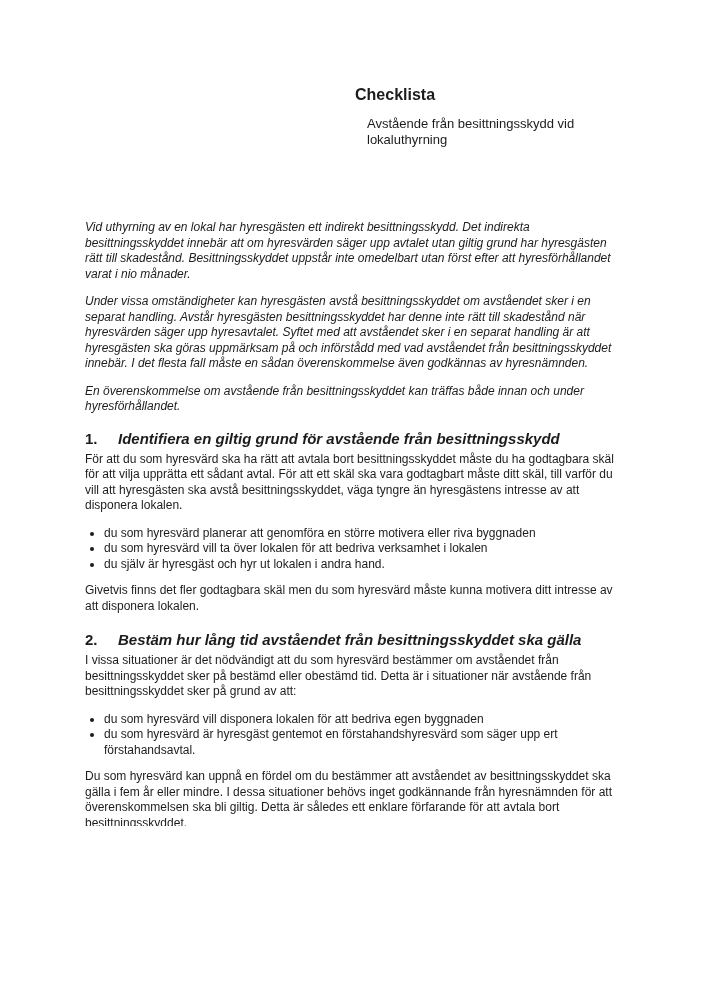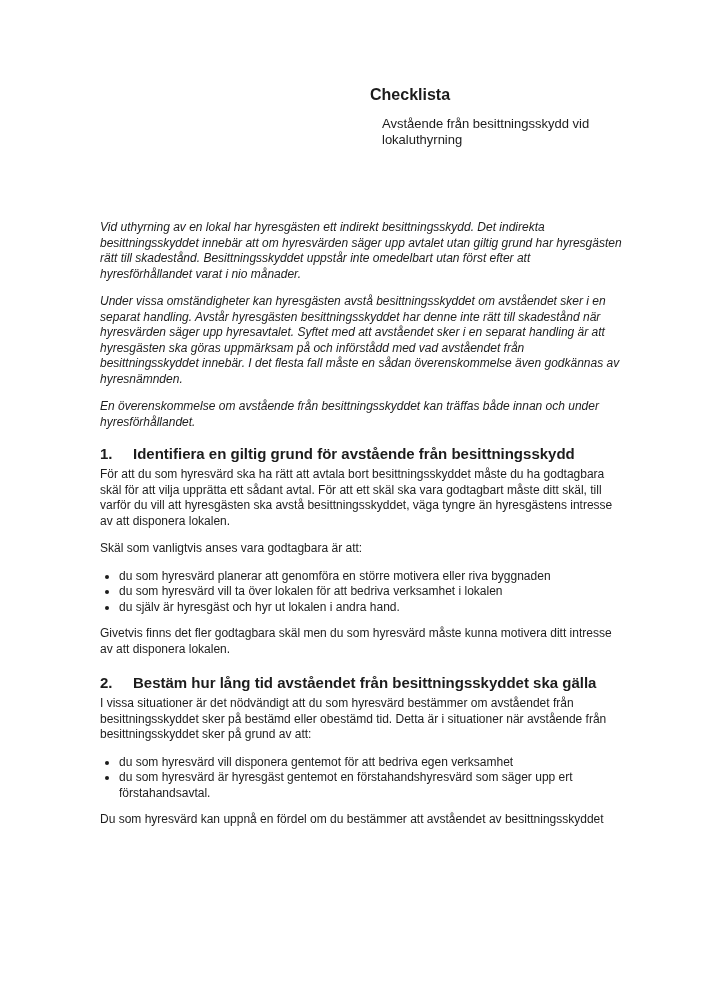--- a/index.html
+++ b/index.html
@@ -13,21 +13,20 @@
     width: 707px;
     height: 826px;
     margin: 0 auto;
     background: #ffffff;
     color: #1c1c1c;
     font-family: "Liberation Sans", "DejaVu Sans", sans-serif;
     font-size: 12px;
     line-height: 15.5px;
     overflow: hidden;
     box-sizing: border-box;
-    padding-left: 15px;
   }
   .content {
     padding: 0 85px;
   }
   
   .title-block {
     padding-top: 86px;
     margin-left: 270px;
     width: 245px;
   }
@@ -61,20 +60,21 @@
     line-height: 19px;
   }
   .sec-heading.second {
     margin-top: 16px;
   }
   .sec-num {
     flex: 0 0 33px;
   }
   .sec-title {
     flex: 1 1 auto;
+    font-style: italic;
   }
   
   ul.bullets {
     margin: 11px 0 11px 0;
     padding-left: 19px;
     list-style: disc outside;
   }
   ul.bullets li {
     margin: 0;
     padding-left: 0;
@@ -105,37 +105,36 @@
       <p class="para">Under vissa omständigheter kan hyresgästen avstå besittningsskyddet om avståendet sker i en separat handling. Avstår hyresgästen besittningsskyddet har denne inte rätt till skadestånd när hyresvärden säger upp hyresavtalet. Syftet med att avståendet sker i en separat handling är att hyresgästen ska göras uppmärksam på och införstådd med vad avståendet från besittningsskyddet innebär. I det flesta fall måste en sådan överenskommelse även godkännas av hyresnämnden.</p>
       <p class="para">En överenskommelse om avstående från besittningsskyddet kan träffas både innan och under hyresförhållandet.</p>
     </section>
 
     <section>
       <h2 class="sec-heading">
         <span class="sec-num">1.</span>
         <span class="sec-title">Identifiera en giltig grund för avstående från besittningsskydd</span>
       </h2>
       <p class="para">För att du som hyresvärd ska ha rätt att avtala bort besittningsskyddet måste du ha godtagbara skäl för att vilja upprätta ett sådant avtal. För att ett skäl ska vara godtagbart måste ditt skäl, till varför du vill att hyresgästen ska avstå besittningsskyddet, väga tyngre än hyresgästens intresse av att disponera lokalen.</p>
-      <p class="para">Skäl som vanligtvis anses vara godtagbara är att:</p>
       <ul class="bullets">
         <li>du som hyresvärd planerar att genomföra en större motivera eller riva byggnaden</li>
         <li>du som hyresvärd vill ta över lokalen för att bedriva verksamhet i lokalen</li>
         <li>du själv är hyresgäst och hyr ut lokalen i andra hand.</li>
       </ul>
       <p class="para">Givetvis finns det fler godtagbara skäl men du som hyresvärd måste kunna motivera ditt intresse av att disponera lokalen.</p>
     </section>
 
     <section>
       <h2 class="sec-heading second">
         <span class="sec-num">2.</span>
         <span class="sec-title">Bestäm hur lång tid avståendet från besittningsskyddet ska gälla</span>
       </h2>
       <p class="para">I vissa situationer är det nödvändigt att du som hyresvärd bestämmer om avståendet från besittningsskyddet sker på bestämd eller obestämd tid. Detta är i situationer när avstående från besittningsskyddet sker på grund av att:</p>
       <ul class="bullets">
-        <li>du som hyresvärd vill disponera gentemot för att bedriva egen verksamhet</li>
+        <li>du som hyresvärd vill disponera lokalen för att bedriva egen byggnaden</li>
         <li>du som hyresvärd är hyresgäst gentemot en förstahandshyresvärd som säger upp ert förstahandsavtal.</li>
       </ul>
       <p class="para">Du som hyresvärd kan uppnå en fördel om du bestämmer att avståendet av besittningsskyddet ska gälla i fem år eller mindre. I dessa situationer behövs inget godkännande från hyresnämnden för att överenskommelsen ska bli giltig. Detta är således ett enklare förfarande för att avtala bort besittningsskyddet.</p>
     </section>
 
   </div>
 
   <footer class="footer">
     <span>1(2)</span>
   </footer>

